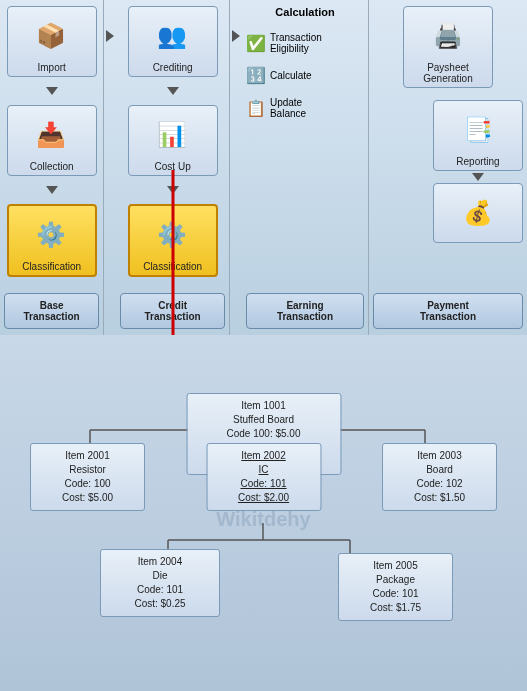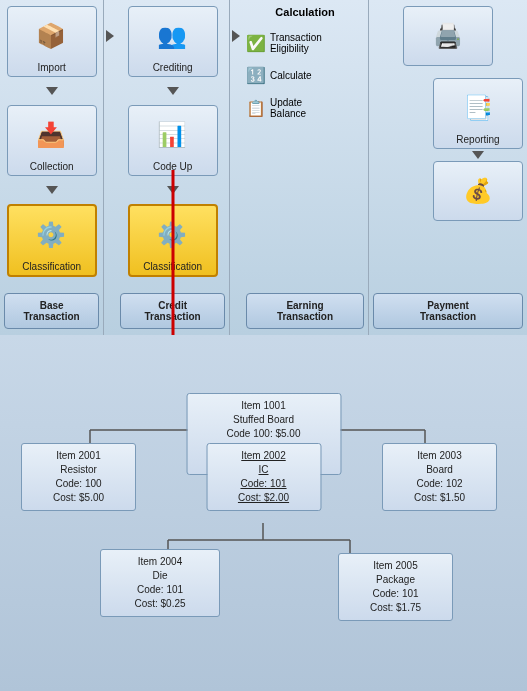--- a/index.html
+++ b/index.html
@@ -195,21 +195,21 @@
   </div>
 
   <div class="col col-2" style="position:relative;">
     <div class="flow-box">
       <div class="icon-box">👥</div>
       <div>Crediting</div>
     </div>
     <div class="arrow-down"></div>
     <div class="flow-box">
       <div class="icon-box">📊</div>
-      <div>Code Up</div>
+      <div>Cost Up</div>
     </div>
     <div class="arrow-down"></div>
     <div class="flow-box highlight-box">
       <div class="icon-box">⚙️</div>
       <div>Classification</div>
     </div>
 
     <div class="red-line"></div>
     <div style="flex:1"></div>
     <div class="flow-box bottom-box">
@@ -239,20 +239,21 @@
     <div class="flow-box bottom-box">
       <div>Earning<br>Transaction</div>
     </div>
   </div>
 
   <div class="col col-4">
     <div style="display:flex;flex-direction:row;width:100%;justify-content:space-between;align-items:flex-start;">
       <div style="flex:1;display:flex;flex-direction:column;align-items:center;">
         <div class="flow-box">
           <div class="icon-box">🖨️</div>
+          <div>Paysheet<br>Generation</div>
         </div>
       </div>
     </div>
 
     <div style="display:flex;flex-direction:row;width:100%;justify-content:flex-end;margin-top:4px;">
       <div style="display:flex;flex-direction:column;align-items:center;">
         <div class="flow-box">
           <div class="icon-box">📑</div>
           <div>Reporting</div>
         </div>
@@ -281,30 +282,31 @@
     <line x1="263" y1="188" x2="263" y2="205" stroke="#555" stroke-width="1.5"></line>
     <line x1="168" y1="205" x2="350" y2="205" stroke="#555" stroke-width="1.5"></line>
     <line x1="168" y1="205" x2="168" y2="218" stroke="#555" stroke-width="1.5"></line>
     <line x1="350" y1="205" x2="350" y2="218" stroke="#555" stroke-width="1.5"></line>
   </svg>
 
   <div class="tree-node" style="top:10px;left:50%;transform:translateX(-50%);width:155px;margin-top:48px;">
     <span>Item 1001<br>Stuffed Board<br>Code 100: $5.00<br>Code 101: $2.00<br>Code 102: $1.50</span>
   </div>
 
-  <div class="tree-node" style="top:108px;left:21px;width:115px;">
+  <div class="tree-node" style="top:108px;left:30px;width:115px;">
     <span>Item 2001<br>Resistor<br>Code: 100<br>Cost: $5.00</span>
   </div>
   <div class="tree-node" style="top:108px;left:50%;transform:translateX(-50%);width:115px;text-decoration:underline;">
     <span>Item 2002<br>IC<br>Code: 101<br>Cost: $2.00</span>
   </div>
   <div class="tree-node" style="top:108px;right:30px;width:115px;">
     <span>Item 2003<br>Board<br>Code: 102<br>Cost: $1.50</span>
   </div>
 
   <div class="tree-node" style="top:214px;left:100px;width:120px;">
     <span>Item 2004<br>Die<br>Code: 101<br>Cost: $0.25</span>
   </div>
   <div class="tree-node" style="top:218px;right:74px;width:115px;">
     <span>Item 2005<br>Package<br>Code: 101<br>Cost: $1.75</span>
   </div>
 
+  <div class="watermark">Wikitdehy</div>
 </div>
 
 </body></html>

